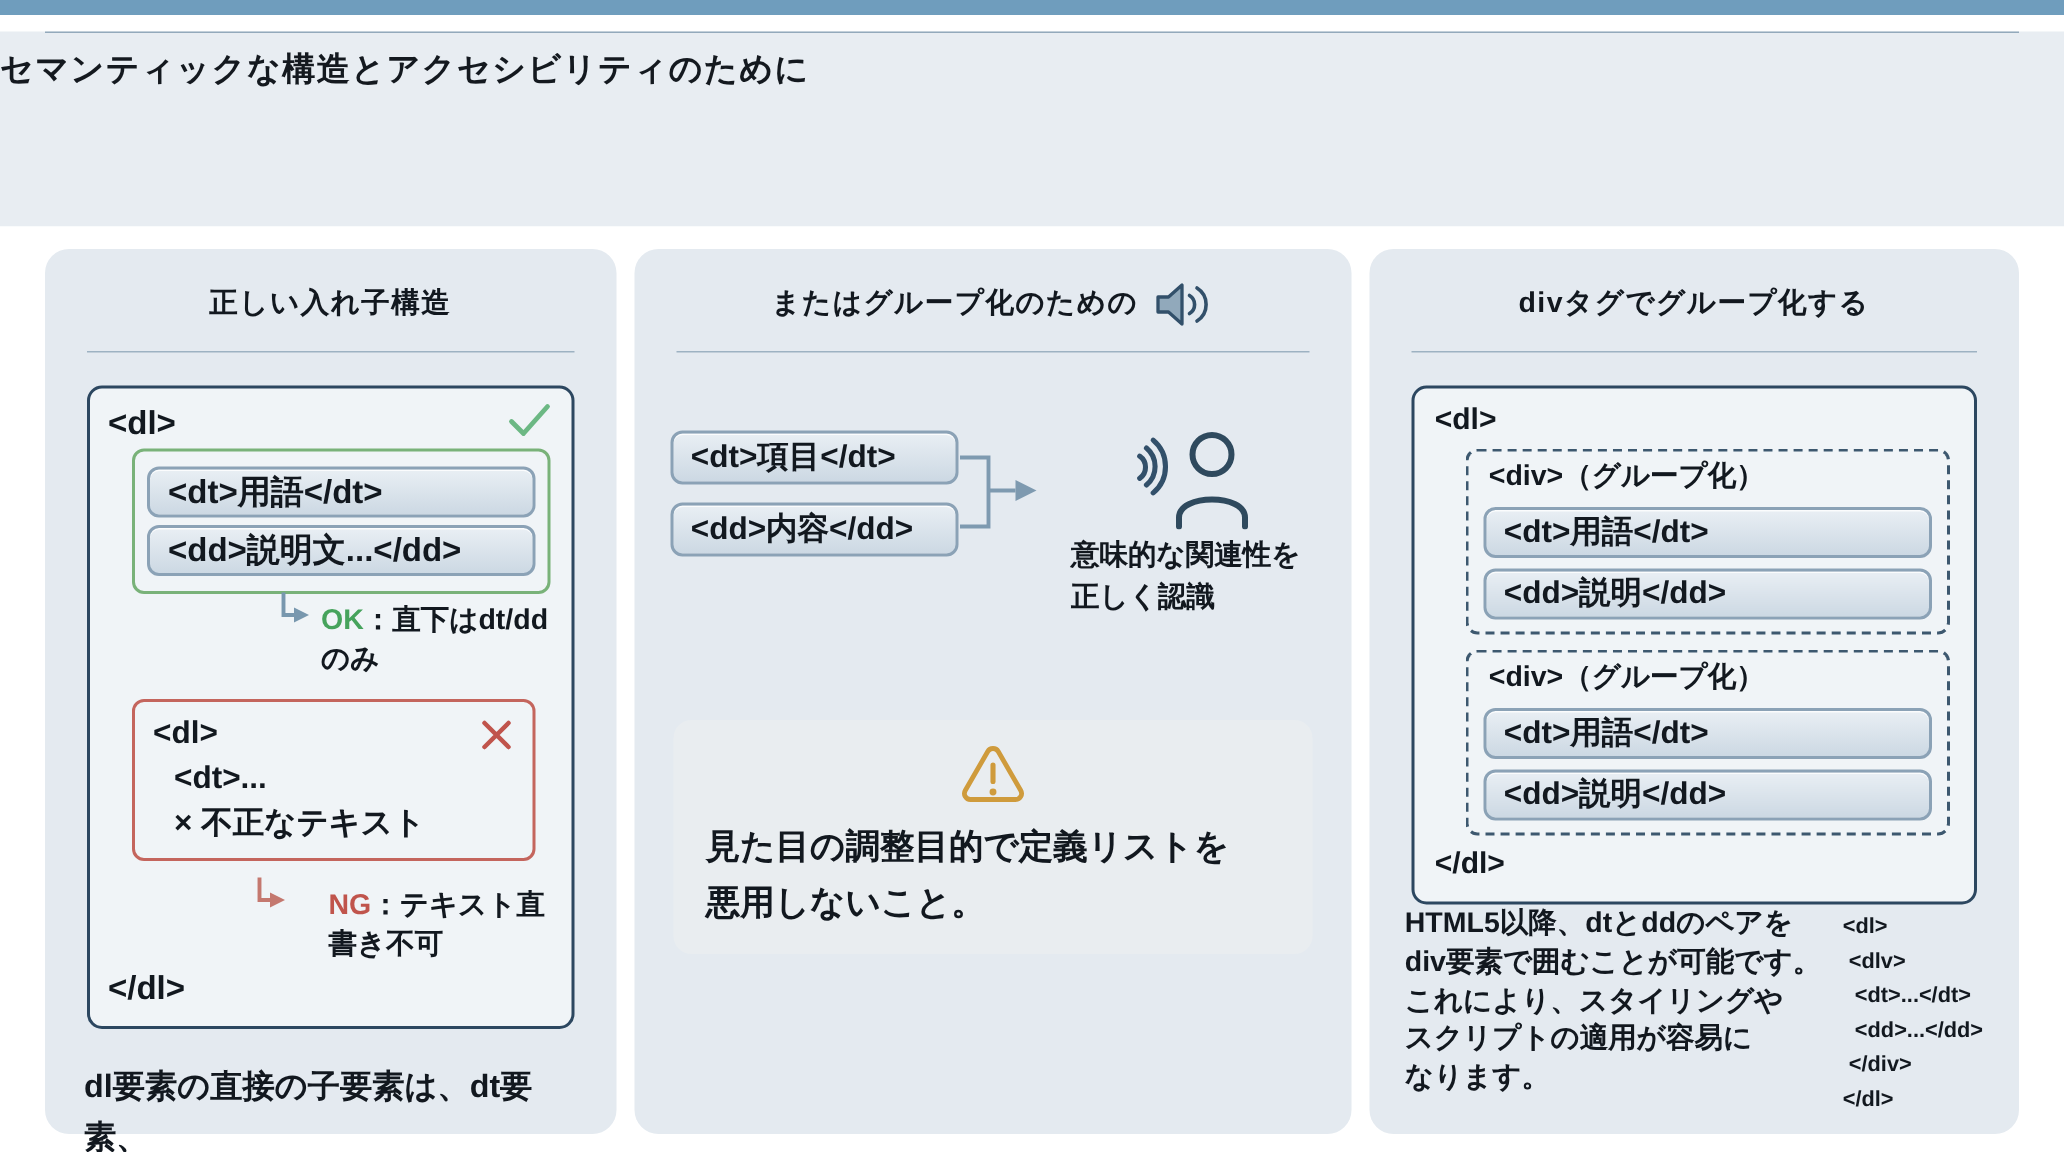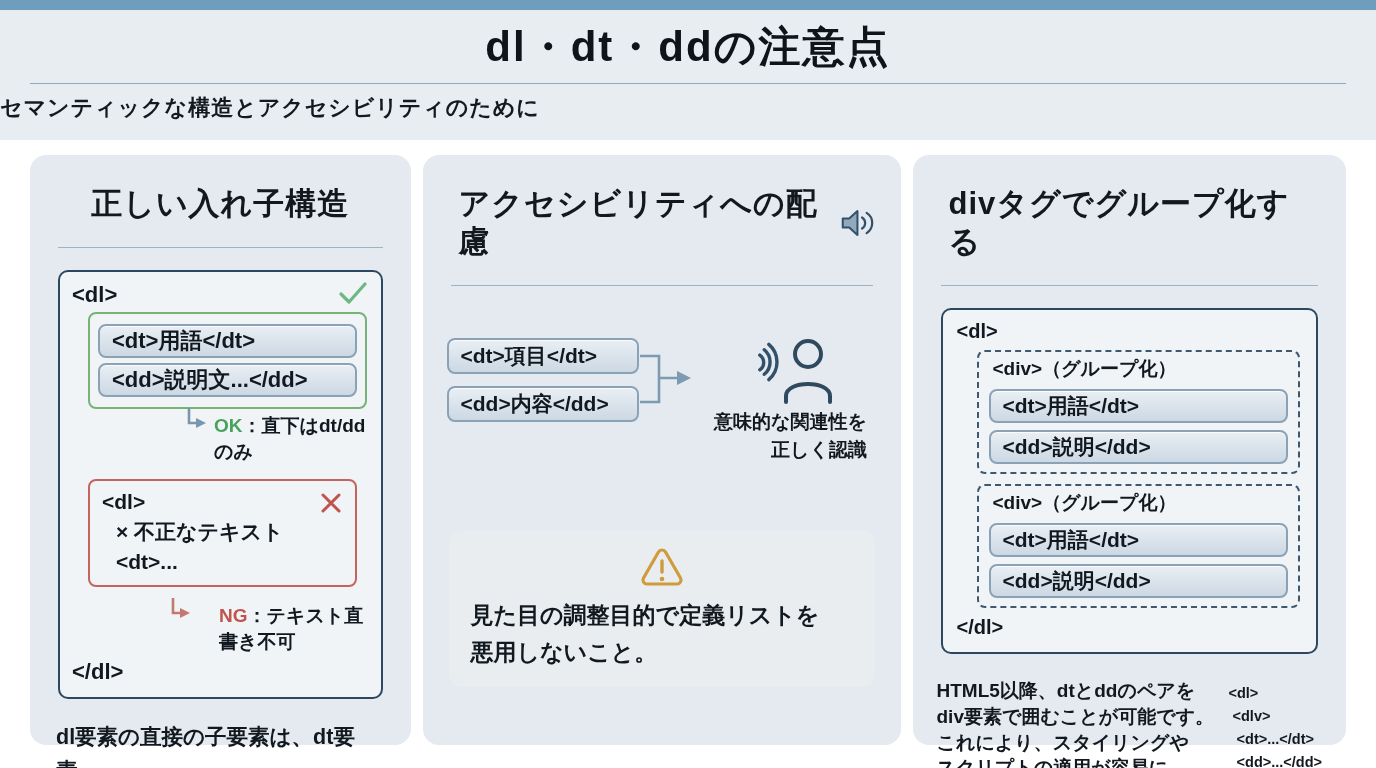--- a/index.html
+++ b/index.html
@@ -22,21 +22,21 @@
     text-align:left; font-size:22px; font-weight:700;
     margin-top:9px; letter-spacing:1px; color:#14191f;
   }
 
   .cards { display:flex; gap:12px; padding:15px 30px 0; background:#ffffff; }
   .card {
     flex:1; height:590px; background:#e4eaf0;
     border-radius:16px; padding:0 24px; position:relative;
   }
   .title-row { display:flex; justify-content:center; align-items:center; gap:10px; padding-top:18px; }
-  .card-title { margin:12px; font-size:31px; font-weight:800; letter-spacing:1px; line-height:38px; }
+  .card-title { margin:0; font-size:19px; font-weight:800; letter-spacing:1px; line-height:38px;text-align:center; }
   .card-divider { height:1px; background:#9db2c2; margin:12px 4px 0; }
 
   
   .code-frame {
     border:2px solid #2c4760; border-radius:10px;
     background:rgba(249,252,253,0.55);
     margin:22px 4px 0; padding:8px 12px 10px; position:relative;
   }
   .code { font-weight:700; font-size:22px; line-height:30px; }
   .frame-head { display:flex; justify-content:space-between; align-items:flex-start; }
@@ -70,56 +70,55 @@
   
   .paragraph {
     margin:18px 2px 0; font-size:22px; font-weight:700;
     line-height:1.62; white-space:pre-line;
   }
   .diagram { display:flex; align-items:flex-start; margin-top:52px; }
   .pill-col { width:192px; flex:none; }
   .pill-col .pill { font-size:21px; margin:0 0 12px; padding:3px 12px; }
   .connector { flex:none; margin-top:2px; }
   .person-block { flex:none; width:172px; display:flex; flex-direction:column; align-items:center; margin-left:2px; }
-  .caption { font-size:19px; font-weight:700; text-align:right; line-height:1.45; white-space:pre-line; margin-top:4px; }
+  .caption { font-size:19px; font-weight:700; text-align:left; line-height:1.45; white-space:pre-line; margin-top:4px; }
   .warning-box {
     background:#e9edf0; border-radius:12px;
     margin:68px 2px 0; padding:14px 22px 16px;
   }
   .warning-icon { display:block; margin:0 auto; }
   .warning-text { margin:8px 0 0; font-size:23px; font-weight:700; line-height:1.6; white-space:pre-line; }
 
   
   .grouping-frame { padding:8px 14px 12px; }
   .dl-label { font-size:20px; line-height:26px; }
   .dashed-group {
     border:2px dashed #3d586f; border-radius:8px;
     margin:6px 2px 0 20px; padding:4px 10px 8px;
   }
   .dashed-group + .dashed-group { margin-top:10px; }
   .dashed-label { font-size:19px; font-weight:700; line-height:26px; margin-left:4px; }
   .dashed-group .pill { font-size:21px; padding:2px 12px; margin:7px 0 0; }
-  .grouping-footer-row { display:flex; margin-top:24px; }
+  .grouping-footer-row { display:flex; }
   .grouping-footer {
     width:292px; flex:none; margin:0;
     font-size:19px; font-weight:700; line-height:1.36; white-space:pre-line;
   }
   .code-snippet {
     margin:4px 0 0 auto; font-size:14.5px; font-weight:700;
     line-height:1.58; white-space:pre;
     font-family:"Liberation Sans","DejaVu Sans",sans-serif;
   }
 </style>
 </head>
 <body>
 
 <div class="top-bar"></div>
 
 <header class="header">
-  <h1 class="page-title">dl・dt・ddの注意点</h1>
   <div class="header-divider"></div>
   <div class="page-subtitle">セマンティックな構造とアクセシビリティのために</div>
 </header>
 
 <main class="cards">
 
   <section class="card">
     <div class="title-row">
       <h2 class="card-title">正しい入れ子構造</h2>
     </div>
@@ -144,43 +143,43 @@
           <polygon points="12,11 22,16 12,21" fill="#7897ae"></polygon>
         </svg>
         <span><span class="ok-label">OK</span><span>：直下はdt/ddのみ</span></span>
       </div>
 
       <div class="group red">
         <svg class="cross-icon" width="24" height="24" viewBox="0 0 24 24">
           <path d="M4 4 L20 20 M20 4 L4 20" stroke="#c0544c" stroke-width="3" stroke-linecap="round"></path>
         </svg>
         <div class="code">&lt;dl&gt;</div>
+        <div class="code indent">&lt;dt&gt;...</div>
         <div class="code indent">× 不正なテキスト</div>
-        <div class="code indent">&lt;dt&gt;...</div>
       </div>
 
       <div class="annot ng-line">
         <svg width="24" height="26" viewBox="0 0 24 26">
           <path d="M5 1 V16 H12" stroke="#c4786f" stroke-width="2.6" fill="none"></path>
           <polygon points="12,11 22,16 12,21" fill="#c4786f"></polygon>
         </svg>
         <span><span class="ng-label">NG</span><span>：テキスト直書き不可</span></span>
       </div>
 
       <div class="code">&lt;/dl&gt;</div>
     </div>
 
     <p class="card-footer">dl要素の直接の子要素は、dt要素、
 dd要素、またはグループ化のための
 div要素のみが許可されます。</p>
   </section>
 
   <section class="card">
     <div class="title-row">
-      <h2 class="card-title">アクセシビリティへの配慮</h2>
+      <h2 class="card-title">またはグループ化のための</h2>
       <svg width="40" height="34" viewBox="0 0 40 34">
         <path d="M3 12 h7 l9 -8 v26 l-9 -8 h-7 z" fill="#91a9bb" stroke="#32506a" stroke-width="2.2" stroke-linejoin="round"></path>
         <path d="M24 11 a7 7 0 0 1 0 12" stroke="#32506a" stroke-width="2.4" fill="none" stroke-linecap="round"></path>
         <path d="M29 6 a13 13 0 0 1 0 22" stroke="#32506a" stroke-width="2.4" fill="none" stroke-linecap="round"></path>
       </svg>
     </div>
     <div class="card-divider"></div>
 
 
     <div class="diagram">

